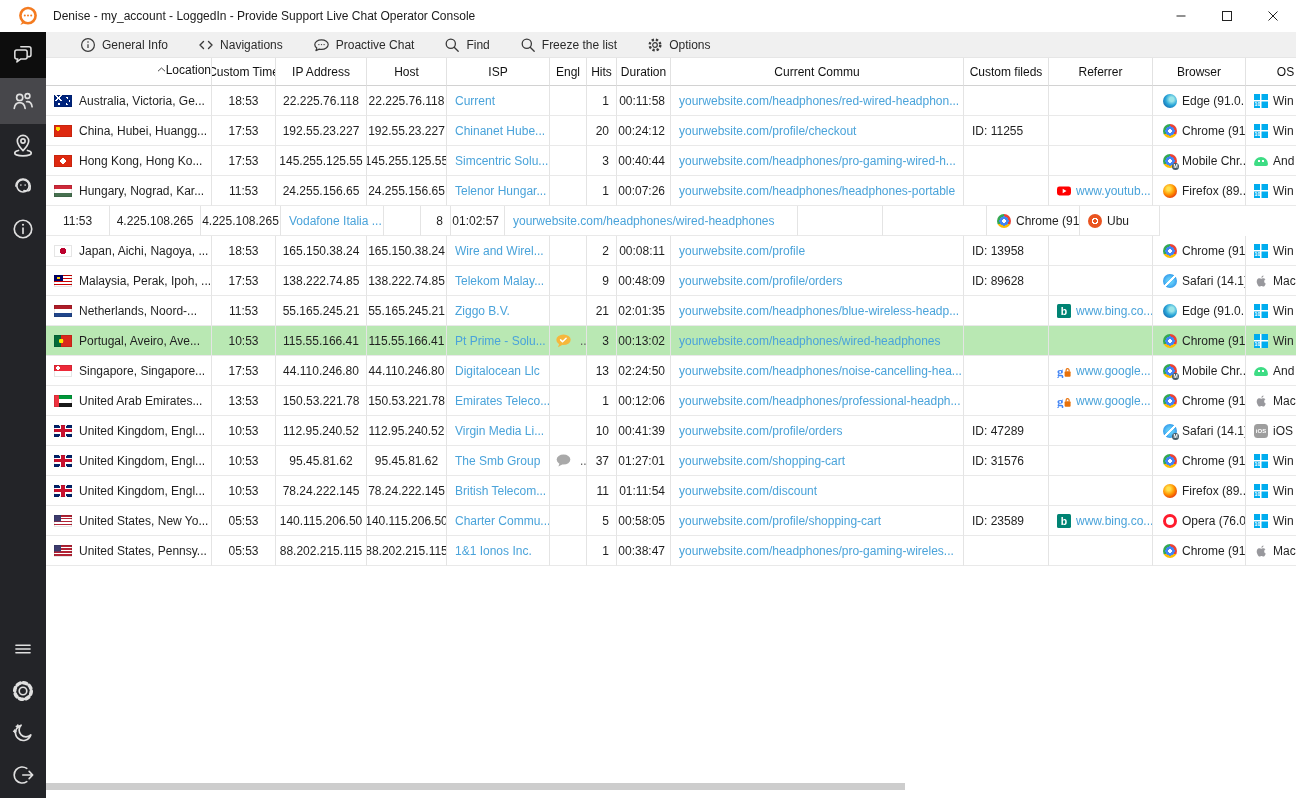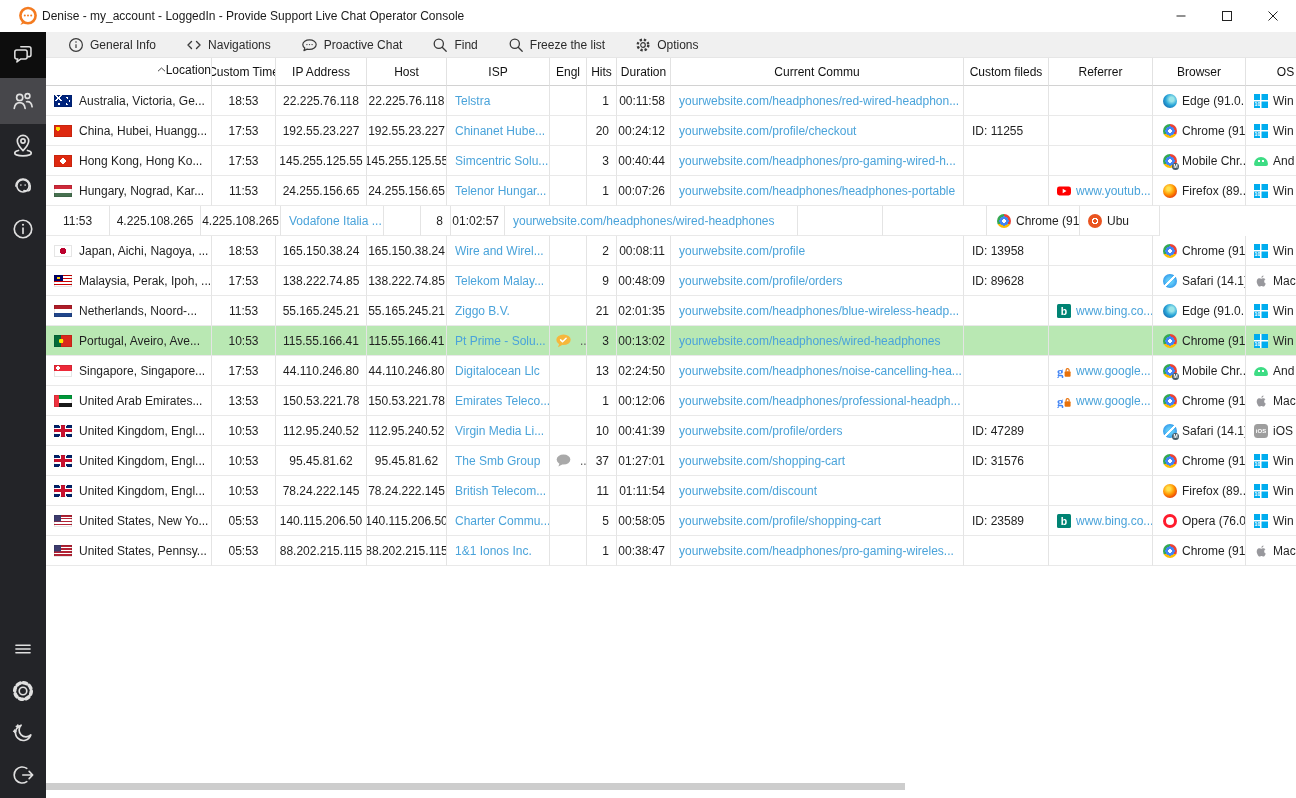--- a/index.html
+++ b/index.html
@@ -2,26 +2,26 @@
 <html><head>
 <meta charset="utf-8">
 <style>
   * { margin:0; padding:0; box-sizing:border-box; }
   html,body { width:1296px; height:798px; overflow:hidden; }
   body { font-family:"Liberation Sans", sans-serif; background:#fff; position:relative; font-size:12px; color:#1f1f1f; }
 
   
   .titlebar { position:absolute; left:0; top:0; width:1296px; height:32px; background:#fff; display:flex; align-items:center; }
   .logo { margin-left:18px; width:20px; height:20px; flex:none; }
-  .title-text { margin-left:4px; font-size:12px; color:#1a1a1a; white-space:nowrap; }
+  .title-text { margin-left:15px; font-size:12px; color:#1a1a1a; white-space:nowrap; }
   .win-controls { margin-left:auto; display:flex; height:32px; }
   .win-btn { width:46px; height:32px; display:flex; align-items:center; justify-content:center; cursor:default; }
 
   
-  .toolbar { position:absolute; left:46px; top:32px; width:1250px; height:26px; background:#f0f0f0; display:flex; align-items:center; padding-left:22px; border-bottom:1px solid #e6e6e6; }
+  .toolbar { position:absolute; left:46px; top:32px; width:1250px; height:26px; background:#f0f0f0; display:flex; align-items:center; padding-left:34px; border-bottom:1px solid #e6e6e6; }
   .tool-item { display:flex; align-items:center; margin-right:30px; color:#2b2b2b; white-space:nowrap; }
   .tool-item svg { margin-right:6px; }
 
   
   .sidebar { position:absolute; left:0; top:32px; width:46px; height:766px; background:#232428; }
   .side-tile { position:absolute; left:0; width:46px; display:flex; align-items:center; justify-content:center; }
   .side-tile svg { stroke:#e0e0e0; fill:none; stroke-width:1.4; stroke-linecap:round; stroke-linejoin:round; }
   .t-chats    { top:0;   height:46px; background:#0d0d0d; }
   .t-visitors { top:46px; height:46px; background:#47474b; }
   .t-geo      { top:92px;  height:42px; }
@@ -277,21 +277,21 @@
         <div class="cell c-local_time ac">
           <span>18:53</span>
         </div>
         <div class="cell c-ip ac">
           <span>22.225.76.118</span>
         </div>
         <div class="cell c-host ac">
           <span>22.225.76.118</span>
         </div>
         <div class="cell c-isp al p8">
-          <span class="link">Telstra</span>
+          <span class="link">Current</span>
         </div>
         <div class="cell c-chat al"></div>
         <div class="cell c-hits ar pr7">
           <span>1</span>
         </div>
         <div class="cell c-duration ar pr5">
           <span>00:11:58</span>
         </div>
         <div class="cell c-current_page al p8">
           <span class="link">yourwebsite.com/headphones/red-wired-headphon...</span>

